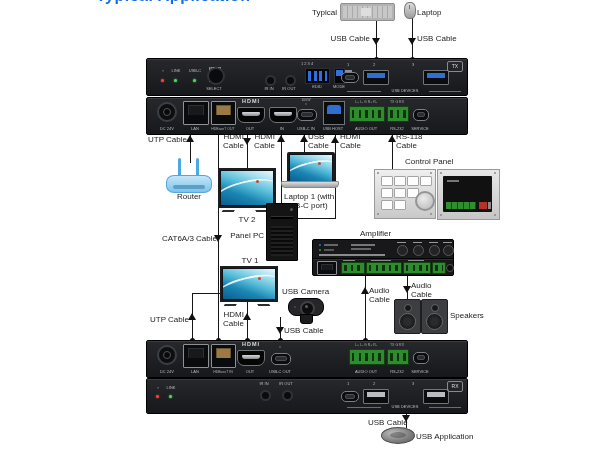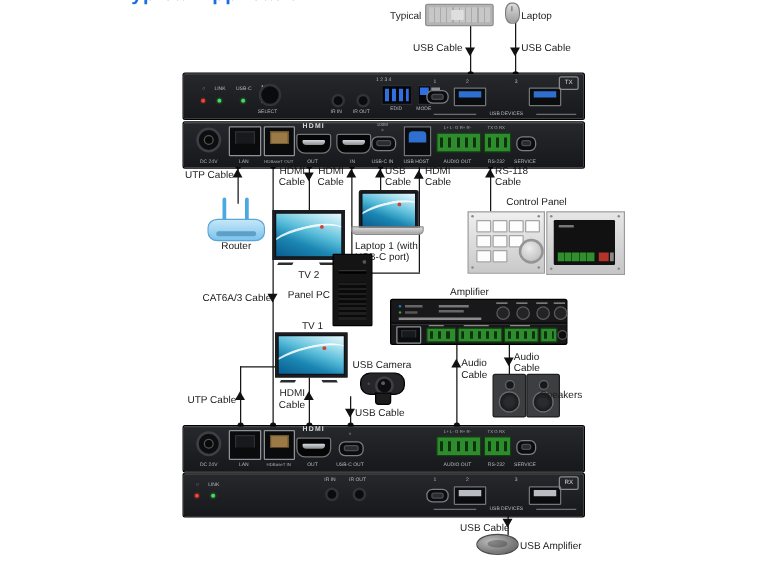--- a/index.html
+++ b/index.html
@@ -359,21 +359,21 @@
   </div>
 
   <div class="spk" style="left:394px;top:299px">
       <div class="tw"></div>
       <div class="wf"></div>
     </div>
   <div class="spk" style="left:421px;top:299px">
       <div class="tw"></div>
       <div class="wf"></div>
     </div>
-  <div class="lb w" style="left:432px;top:311px">Speakers</div>
+  <div class="lb w" style="left:450px;top:311px">Speakers</div>
 
   <div class="panel" style="top:340px;height:36px">
     <div class="dcj" style="left:10px;top:4px;width:16px;height:16px">
         <div class="dci"></div>
       </div>
     <div class="pl" style="left:0px;top:29px;width:40px">DC 24V</div>
     <div class="rj" style="left:36px;top:3px;width:24px;height:22px">
         <div class="rji"></div>
       </div>
     <div class="pl" style="left:28px;top:29px;width:40px">LAN</div>
@@ -430,15 +430,15 @@
       </div>
     <div class="hl" style="left:200px;top:28px;width:34px;background:#6a6e73"></div>
     <div class="pl" style="left:238px;top:26px;width:40px">USB DEVICES</div>
     <div class="hl" style="left:282px;top:28px;width:32px;background:#6a6e73"></div>
     <div class="bdg" style="left:300px;top:2px">RX</div>
   </div>
 
   <div class="ab" style="left:381px;top:427px;width:32px;height:15px;border-radius:50%;background:radial-gradient(ellipse at 35% 35%,#bdbdbd,#7c7c7c 60%,#5a5a5a);border:1px solid #4a4a4a">
     <div class="ab" style="left:8px;top:4px;width:16px;height:6px;border-radius:50%;background:rgba(40,40,40,.35)"></div>
   </div>
-  <div class="lb w" style="left:416px;top:432px">USB Amplifier</div>
+  <div class="lb w" style="left:416px;top:432px">USB Application</div>
 
 </div>
 
 </body></html>

